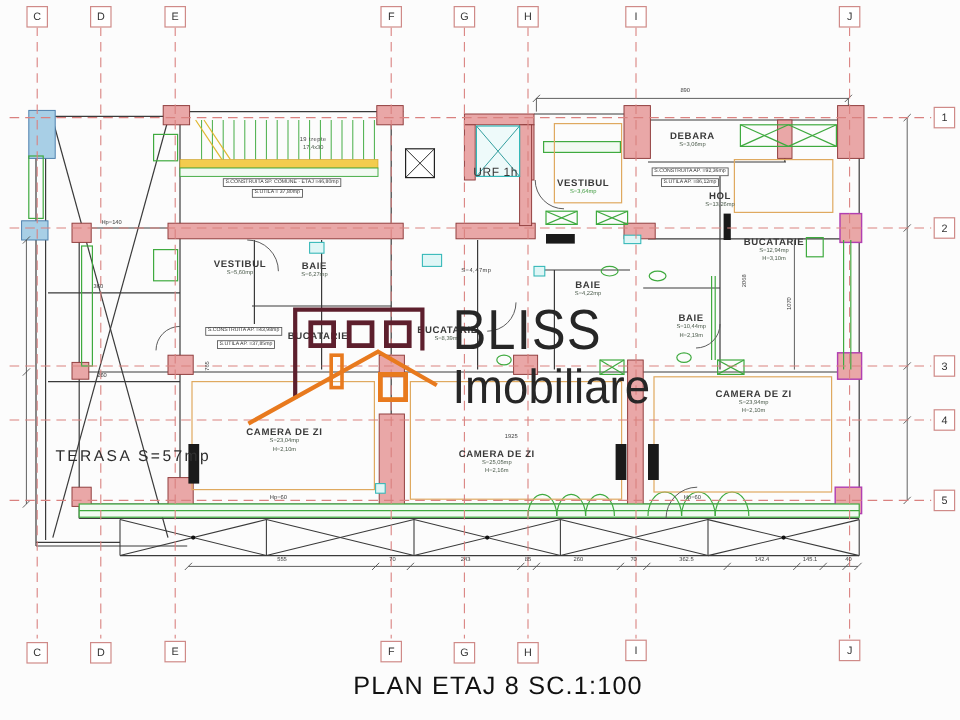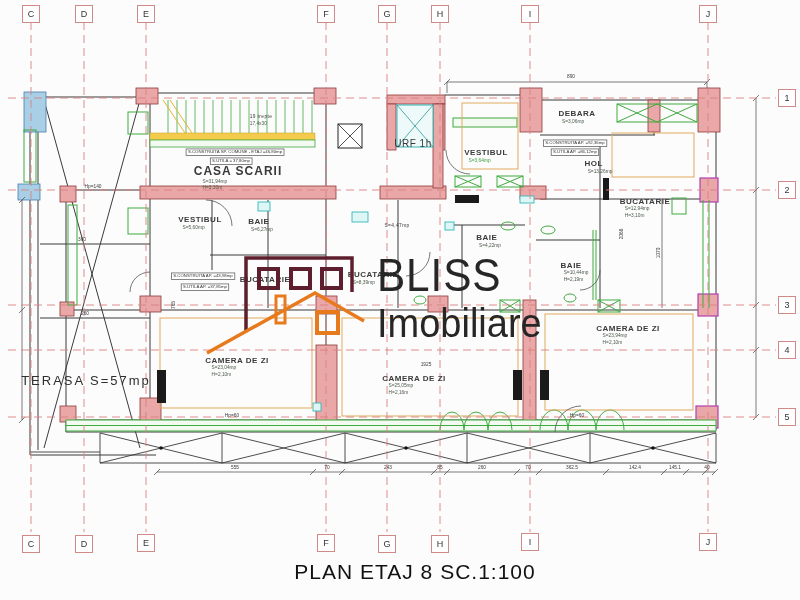--- a/index.html
+++ b/index.html
@@ -1,31 +1,31 @@
 <!DOCTYPE html>
 <html><head>
 <meta charset="utf-8">
 <style>
   html,body{margin:0;padding:0;background:#ffffff;}
   #canvas{position:relative;width:800px;height:600px;background:#fcfcfc;overflow:hidden;
           font-family:"Liberation Sans", sans-serif;}
   svg{position:absolute;left:0;top:0;}
-  .ctr{position:absolute;transform:translate(-50%,-50%);white-space:nowrap;text-align:left;color:#2e2e2e;}
+  .ctr{position:absolute;transform:translate(-50%,-50%);white-space:nowrap;text-align:center;color:#2e2e2e;}
   .marker{position:absolute;width:16px;height:16px;border:1px solid #cf8a88;background:#fff;
           font-size:9px;line-height:16px;text-align:center;color:#333;transform:translate(-50%,-50%);}
   .room .rn{display:block;font-size:8px;font-weight:700;letter-spacing:.5px;color:#3a3a3a;line-height:1.15;}
   .room .ra,.room .rh{display:block;font-size:6px;transform:scale(.8);color:#4a5a4a;line-height:1.1;}
   .big .rn{font-size:12px;letter-spacing:1px;}
   .med .rn{font-size:10px;font-weight:400;}
   .tiny .rn{font-size:6px;transform:scale(.8);font-weight:400;}
   .ann{position:absolute;transform:translate(-50%,-50%) scale(.72);border:1px solid #555;background:#fff;
        font-size:6px;line-height:1.25;padding:0 2px;color:#333;white-space:nowrap;}
   .dim{position:absolute;transform:translate(-50%,-50%) scale(.8);font-size:6px;color:#3b3b3b;white-space:nowrap;}
   .vdim{position:absolute;transform:translate(-50%,-50%) rotate(-90deg) scale(.8);font-size:6px;color:#3b3b3b;white-space:nowrap;}
-  .terasa{position:absolute;transform:translate(-50%,-50%);font-size:13px;letter-spacing:2px;color:#2e2e2e;}
+  .terasa{position:absolute;transform:translate(-50%,-50%);font-size:13px;letter-spacing:2px;color:#2e2e2e;margin-left:25px;}
   .wm1{position:absolute;left:377px;top:247px;font-size:47px;font-weight:400;color:#262626;
        transform:scaleX(.9);transform-origin:left top;letter-spacing:1px;}
   .wm2{position:absolute;left:377px;top:301px;font-size:40px;font-weight:400;color:#262626;
        transform:scaleX(.95);transform-origin:left top;}
   .title{position:absolute;left:415px;top:572px;transform:translate(-50%,-50%);
          font-size:21px;letter-spacing:1px;color:#111;font-weight:400;}
 </style>
 </head>
 <body>
 
@@ -300,25 +300,20 @@
 <div class="marker" style="left:440px;top:544px">H</div>
 <div class="marker" style="left:530px;top:542px">I</div>
 <div class="marker" style="left:708px;top:542px">J</div>
 
 <div class="marker" style="left:787px;top:98px">1</div>
 <div class="marker" style="left:787px;top:190px">2</div>
 <div class="marker" style="left:787px;top:305px">3</div>
 <div class="marker" style="left:787px;top:350px">4</div>
 <div class="marker" style="left:787px;top:417px">5</div>
 
-<div class="ctr room big" style="left:238px;top:178px">
-  <span class="rn">CASA SCARII</span>
-  <span class="ra">S=31,94mp</span>
-  <span class="rh">H=3,10m</span>
-</div>
 <div class="ctr room tiny" style="left:261px;top:120px">
   <span class="rn">19 trepte</span>
   <span class="ra">17,4x30</span>
 </div>
 <div class="ctr room med" style="left:413px;top:144px">
   <span class="rn">URF 1h</span>
 </div>
 <div class="ctr room" style="left:486px;top:156px">
   <span class="rn">VESTIBUL</span>
   <span class="ra" style="color:#3f9a3f">S=3,64mp</span>

